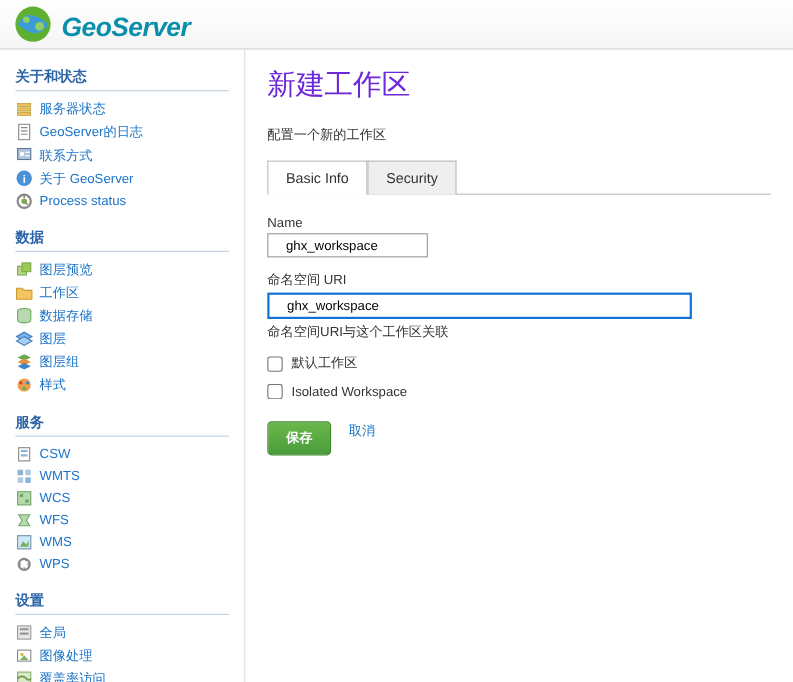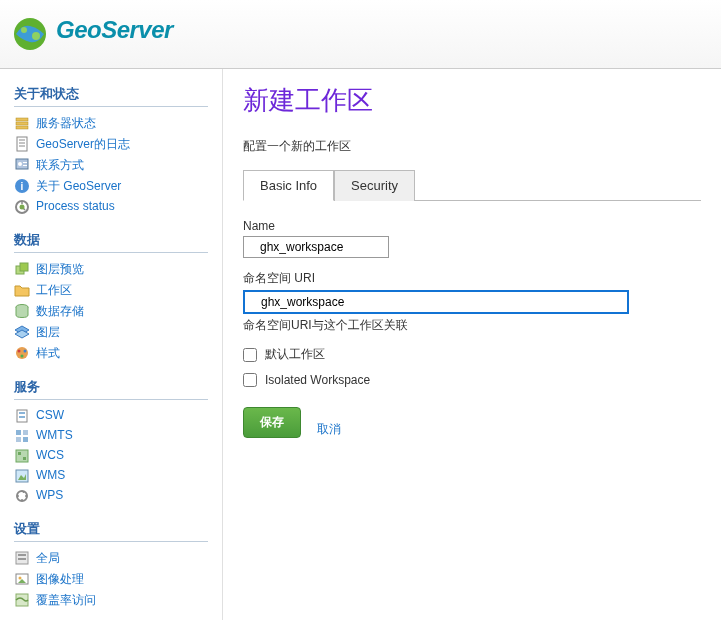--- a/index.html
+++ b/index.html
@@ -1,17 +1,17 @@
 <!DOCTYPE html>
 <html><head>
 <meta charset="utf-8">
 <style>
 * { box-sizing: border-box; margin: 0; padding: 0; }
 body { font-family: Arial, sans-serif; font-size: 12px; background: #fff; width: 721px; }
-.header { display: flex; align-items: flex-start; padding: 16px 12px; border-bottom: 1px solid #ccc; background: linear-gradient(#fff, #f5f5f5); }
+.header { display: flex; align-items: flex-end; padding: 4px 12px; border-bottom: 1px solid #ccc; background: linear-gradient(#fff, #f5f5f5); }
 .logo-icon { width: 36px; height: 36px; margin-right: 8px; }
 .logo-text { font-size: 24px; font-weight: bold; font-style: italic; color: #0a8fab; letter-spacing: -0.5px; }
 .container { display: flex; }
 .sidebar { width: 222px; padding: 10px 14px; }
 .section-title { color: #2b65a8; font-size: 13px; font-weight: bold; border-bottom: 1px solid #bfcddb; padding-bottom: 3px; margin-top: 14px; margin-bottom: 6px; }
 .section-title:first-child { margin-top: 6px; }
 .nav-list { list-style: none; }
 .nav-item { display: flex; align-items: flex-start; padding: 2px 0; cursor: pointer; }
 .nav-item .icon { width: 16px; height: 16px; margin-right: 6px; flex-shrink: 0; }
 .nav-item span.label { color: #1a73c9; font-size: 12px; }
@@ -22,21 +22,21 @@
 .tab { padding: 7px 16px; border: 1px solid #bbb; border-bottom: none; background: #efefef; font-weight: normal; font-size: 13px; color: #333; margin-right: 0; cursor: pointer; position: relative; top: 1px; }
 .tab.active { background: #fff; border-bottom: 1px solid #fff; }
 .form-group { margin-bottom: 12px; }
 .form-label { display: block; font-size: 12px; color: #333; margin-bottom: 3px; }
 .text-input { width: 146px; padding: 3px 16px; border: 1px solid #999; font-size: 12px; font-family: Arial, sans-serif; }
 .text-input.focused { width: 386px; border: 2px solid #1173d4; outline: none; }
 .help-text { font-size: 12px; color: #333; margin-top: 3px; }
 .checkbox-row { display: flex; align-items: center; margin-bottom: 10px; }
 .checkbox-row input[type="checkbox"] { width: 14px; height: 14px; margin-right: 8px; }
 .checkbox-row label { font-size: 12px; color: #333; cursor: pointer; }
-.button-row { margin-top: 20px; display: flex; align-items: flex-end; gap: 16px; }
+.button-row { margin-top: 20px; display: flex; align-items: flex-start; gap: 16px; }
 .btn-save { background: linear-gradient(#6ab84b, #4a9c3a); color: #fff; border: 1px solid #3e8830; border-radius: 4px; padding: 6px 16px; font-size: 12px; font-weight: bold; cursor: pointer; }
 .btn-cancel { color: #1a73c9; font-size: 12px; cursor: pointer; text-decoration: none; }
 .icon svg { width: 16px; height: 16px; display: block; }
 </style>
 </head>
 <body>
 
 <div class="header">
   <span class="logo-icon">
     <svg viewBox="0 0 36 36">
@@ -139,20 +139,30 @@
               <svg viewBox="0 0 16 16">
                 <polygon points="8,2 15,6 8,10 1,6" fill="#7db4e8" stroke="#3a7ac0"></polygon>
                 <polygon points="8,6 15,10 8,14 1,10" fill="#a8d0f0" stroke="#3a7ac0"></polygon>
               </svg>
             </span>
             <span class="label">图层</span>
           </li>
           <li class="nav-item">
             <span class="icon">
               <svg viewBox="0 0 16 16">
+                <polygon points="8,1 14,4 8,7 2,4" fill="#6aa84f"></polygon>
+                <polygon points="8,5 14,8 8,11 2,8" fill="#e69138"></polygon>
+                <polygon points="8,9 14,12 8,15 2,12" fill="#3d85c6"></polygon>
+              </svg>
+            </span>
+            <span class="label">图层组</span>
+          </li>
+          <li class="nav-item">
+            <span class="icon">
+              <svg viewBox="0 0 16 16">
                 <circle cx="8" cy="8" r="6" fill="#e8a050"></circle>
                 <circle cx="5" cy="6" r="1.5" fill="#d04040"></circle>
                 <circle cx="11" cy="6" r="1.5" fill="#4080d0"></circle>
                 <circle cx="8" cy="11" r="1.5" fill="#50b050"></circle>
               </svg>
             </span>
             <span class="label">样式</span>
           </li>
         </ul>
         <div class="section-title">服务</div>
@@ -184,20 +194,28 @@
                 <rect x="2" y="2" width="12" height="12" fill="#b8d8b0" stroke="#6fa860"></rect>
                 <rect x="4" y="4" width="3" height="3" fill="#6fa860"></rect>
                 <rect x="9" y="9" width="3" height="3" fill="#6fa860"></rect>
               </svg>
             </span>
             <span class="label">WCS</span>
           </li>
           <li class="nav-item">
             <span class="icon">
               <svg viewBox="0 0 16 16">
+                <path d="M3 3 L13 3 L10 8 L13 13 L3 13 L6 8 Z" fill="#b8d8b0" stroke="#6fa860"></path>
+              </svg>
+            </span>
+            <span class="label">WFS</span>
+          </li>
+          <li class="nav-item">
+            <span class="icon">
+              <svg viewBox="0 0 16 16">
                 <rect x="2" y="2" width="12" height="12" fill="#d0e8f8" stroke="#6a90b0"></rect>
                 <polygon points="4,12 7,7 10,10 12,6 12,12" fill="#7ab060"></polygon>
               </svg>
             </span>
             <span class="label">WMS</span>
           </li>
           <li class="nav-item">
             <span class="icon">
               <svg viewBox="0 0 16 16">
                 <circle cx="8" cy="8" r="5" fill="none" stroke="#888" stroke-width="2"></circle>

